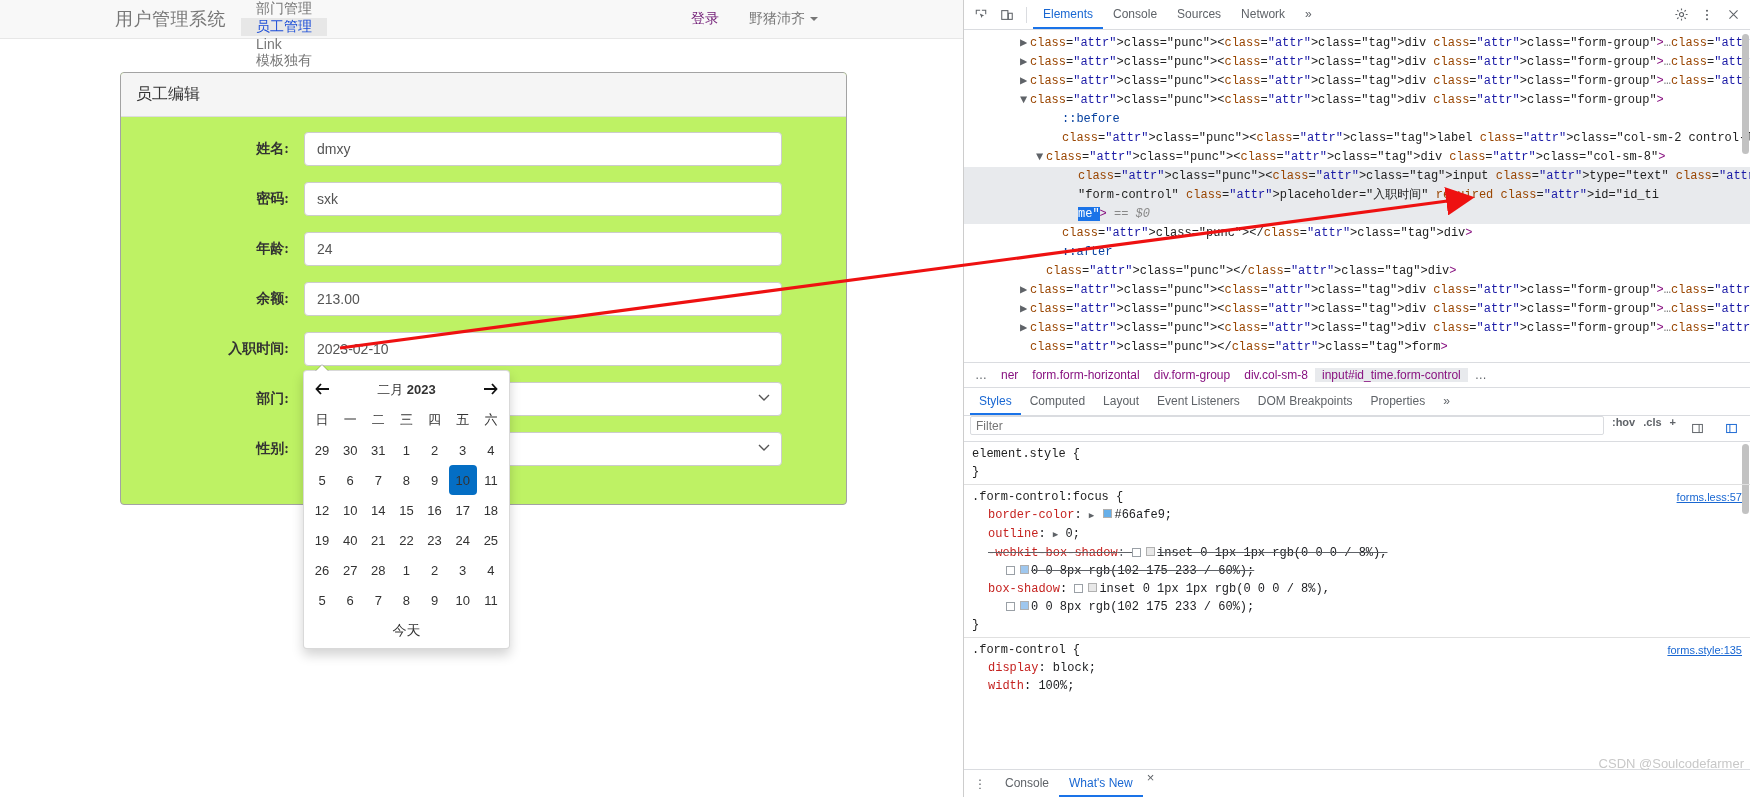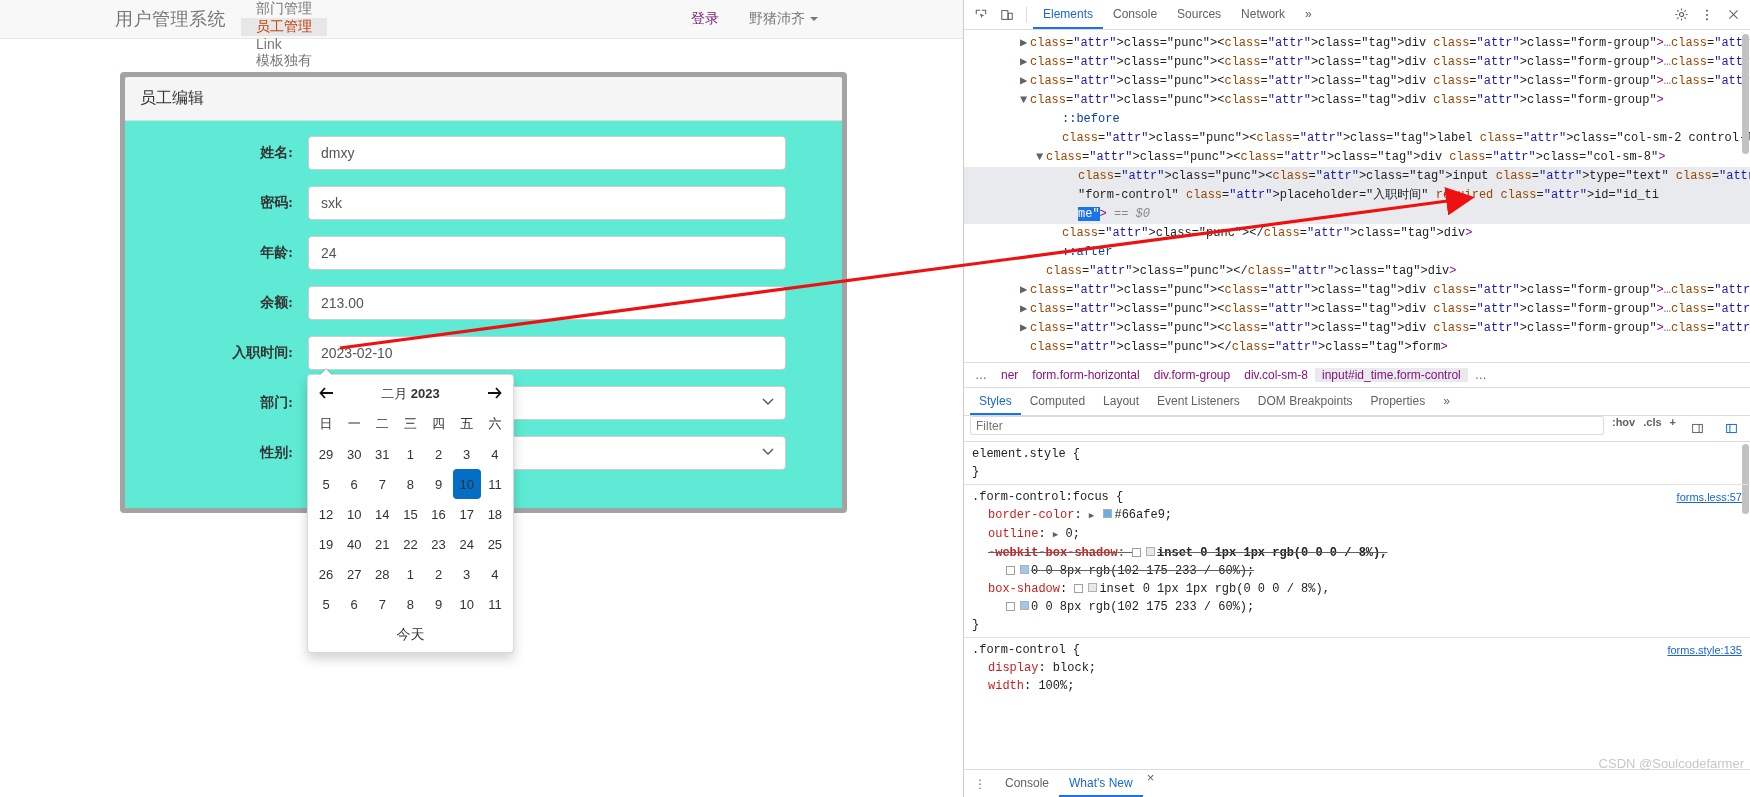--- a/index.html
+++ b/index.html
@@ -27,35 +27,35 @@
     display:flex; align-items:center; padding:0 15px 0 0;
     margin-left:115px; font-size:18px; color:#777; letter-spacing:.5px;
   }
   .nav-list { display:flex; align-items:stretch; list-style:none; margin:0; padding:0;flex-direction:column; }
   .nav-list li { display:flex; align-items:center; }
   .nav-list li a {
     display:flex; align-items:center; height:100%;
     padding:0 15px; color:#777; font-size:14px; text-decoration:none;
   }
   .nav-list li.active { background:#e7e7e7; }
-  .nav-list li.active a { color:#c2410c;border-radius:26px; }
+  .nav-list li.active a { color:#1d4ed8;border-radius:26px; }
   .nav-right {
     position:absolute; right:130px; top:0; height:100%;
     display:flex; align-items:stretch;
   }
   .caret {
     display:inline-block; width:0; height:0; margin-left:5px;
     border-left:4px solid transparent; border-right:4px solid transparent;
     border-top:4px solid #777; vertical-align:middle;
   }
 
   
   .panel {
     position:absolute; left:120px; top:72px; width:727px;
-    border:5px solid #a3a3a3; border-radius:4px; background:#5eead4;
+    border:1px solid #a3a3a3; border-radius:4px; background:#bef264;
   }
   .panel-heading {
     background:#f5f5f5; border-bottom:1px solid #ddd;
     padding:11px 15px; font-size:16px; color:#333;
     border-radius:3px 3px 0 0;
   }
   .panel-body { padding:15px 15px 22px 15px; }
 
   .form-group { display:flex; align-items:center; margin-bottom:16px; position:relative; }
   .control-label {
@@ -498,21 +498,21 @@
     </div>
   <div class="css-rule">
         <div class="css-sel">element.style {</div>
         <div class="css-sel">}</div>
       </div>
       <div class="css-rule">
         <span class="css-src">forms.less:57</span>
         <div class="css-sel">.form-control:focus {</div>
         <div style="padding-left: 16px;"><span class="css-prop">border-color</span>: <span class="arrow-ic">▶</span> <span class="swatch" style="background:#66afe9"></span><span class="css-val">#66afe9;</span></div>
         <div style="padding-left: 16px;"><span class="css-prop">outline</span>: <span class="arrow-ic">▶</span> <span class="css-val">0;</span></div>
-        <div class="strike" style="padding-left: 16px; font-weight: bold;"><span class="css-prop">-webkit-box-shadow</span>: <span class="copy-ic"></span><span class="swatch" style="background:#e8e8e8"></span><span class="css-val">inset 0 1px 1px rgb(0 0 0 / 8%),</span></div>
+        <div class="strike" style="padding-left: 16px;"><span class="css-prop">-webkit-box-shadow</span>: <span class="copy-ic"></span><span class="swatch" style="background:#e8e8e8"></span><span class="css-val">inset 0 1px 1px rgb(0 0 0 / 8%),</span></div>
         <div class="strike" style="padding-left: 34px;"><span class="copy-ic"></span><span class="swatch" style="background:#9fc7ee"></span><span class="css-val">0 0 8px rgb(102 175 233 / 60%);</span></div>
         <div style="padding-left: 16px;"><span class="css-prop">box-shadow</span>: <span class="copy-ic"></span><span class="swatch" style="background:#e8e8e8"></span><span class="css-val">inset 0 1px 1px rgb(0 0 0 / 8%),</span></div>
         <div style="padding-left: 34px;"><span class="copy-ic"></span><span class="swatch" style="background:#9fc7ee"></span><span class="css-val">0 0 8px rgb(102 175 233 / 60%);</span></div>
         <div class="css-sel">}</div>
       </div>
       <div class="css-rule">
         <span class="css-src">forms.style:135</span>
         <div class="css-sel">.form-control {</div>
         <div style="padding-left: 16px;"><span class="css-prop">display</span>: <span class="css-val">block;</span></div>
         <div style="padding-left: 16px;"><span class="css-prop">width</span>: <span class="css-val">100%;</span></div>

